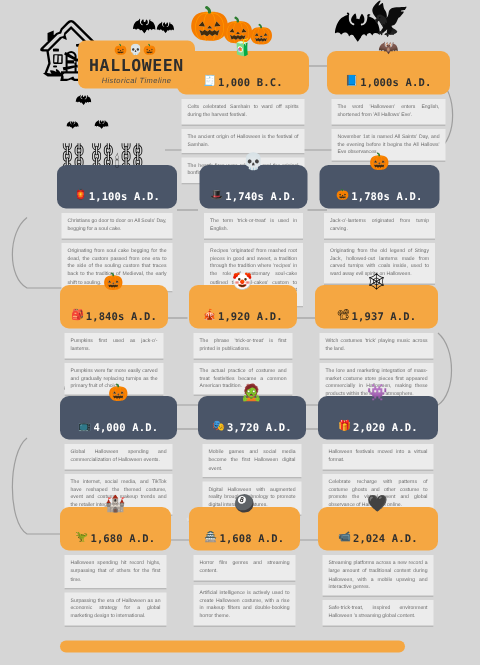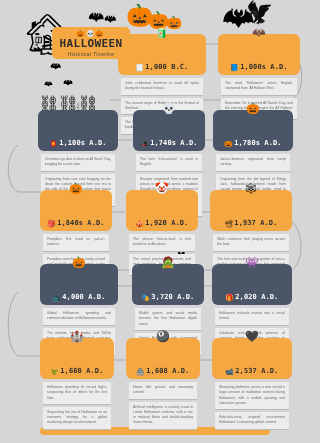--- a/index.html
+++ b/index.html
@@ -77,22 +77,22 @@
   }
   .card.orange .card-head { background: #f5a742; }
   .card.dark   .card-head { background: #4a5568; }
 
   .head-icon {
     position: absolute; top: -7px; left: 50%;
     transform: translateX(-50%);
     font-size: 11px; line-height: 1;
   }
   .date-row {
-    display: flex; align-items: flex-end; gap: 1px;
-    margin-top: 20px;
+    display: flex; align-items: flex-start; gap: 1px;
+    margin-top: 8px;
   }
   .date-badge { font-size: 7px; line-height: 1; }
   .date-text {
     font-family: "DejaVu Sans Mono", monospace;
     font-weight: bold; font-size: 7px; letter-spacing: .1px;
   }
   .card.orange .date-text { color: #2f2f2f; }
   .card.dark   .date-text { color: #ffffff; }
 
   .card-body { margin-top: 3px; padding: 0 3px; }
@@ -334,21 +334,21 @@
         <div class="card-body">
           <div class="fact">Horror film genres and streaming content.</div>
           <div class="fact">Artificial intelligence is actively used to create Halloween costume, with a rise in makeup filters and double-booking horror theme.</div>
         </div>
       </div>
       <div class="card orange" style="left: 212px; top: 338px; width: 80px;">
         <div class="card-head">
           <span class="head-icon">🖤</span>
           <div class="date-row">
             <span class="date-badge">📹</span>
-            <span class="date-text">2,537 A.D.</span>
+            <span class="date-text">2,024 A.D.</span>
           </div>
         </div>
         <div class="card-body">
           <div class="fact">Streaming platforms across a new record a large amount of traditional content during Halloween, with a mobile upswing and interactive genres.</div>
           <div class="fact">Safe-trick-treat, inspired environment Halloween 's streaming global content.</div>
         </div>
       </div>
     </div>
 
   <div id="bottom-bar"></div>

